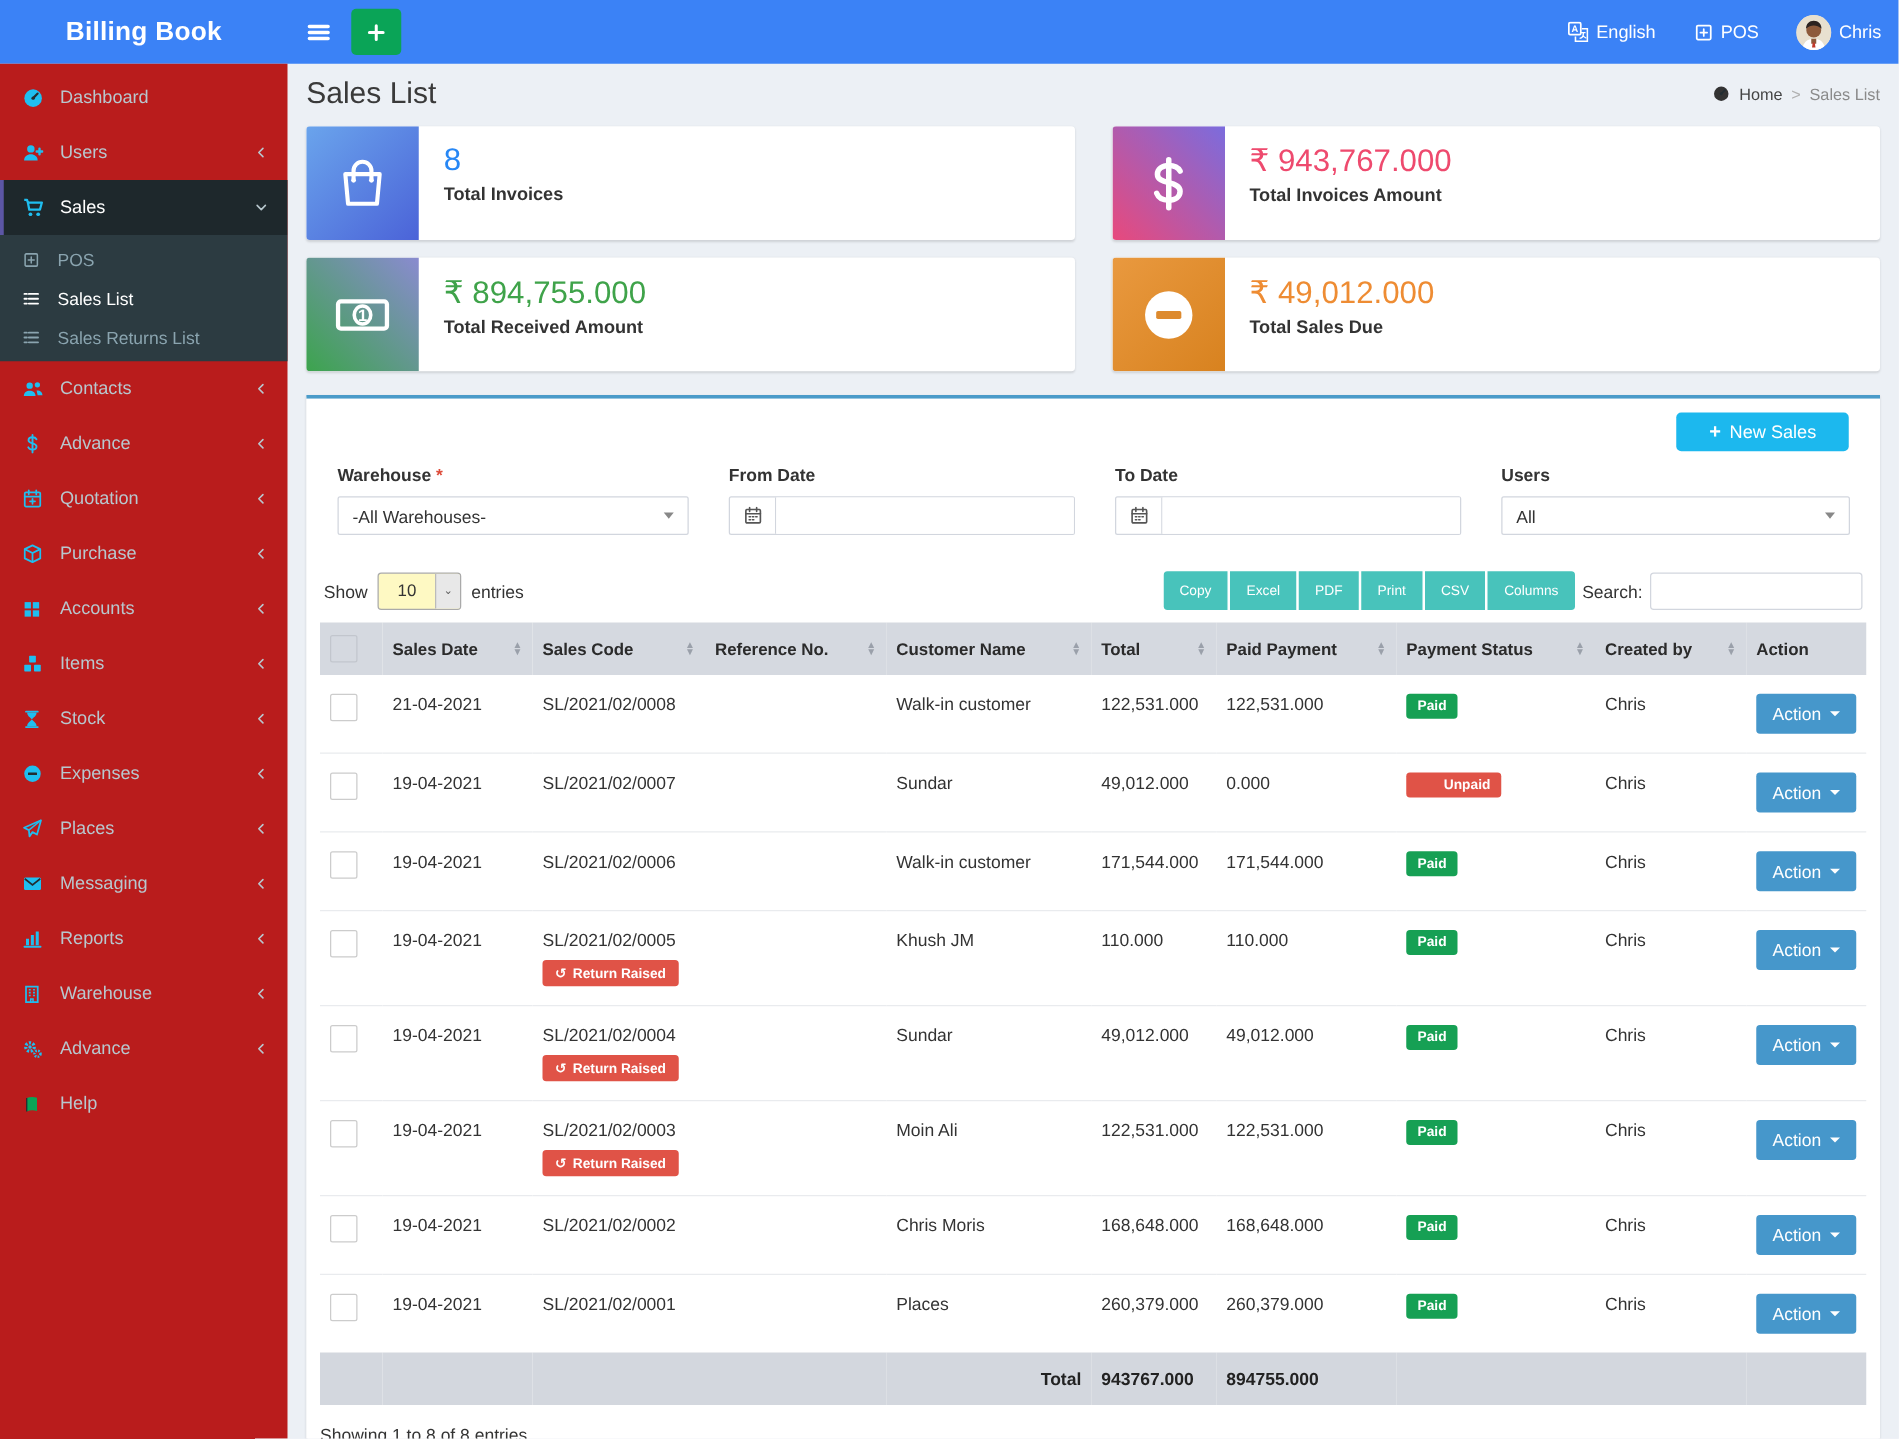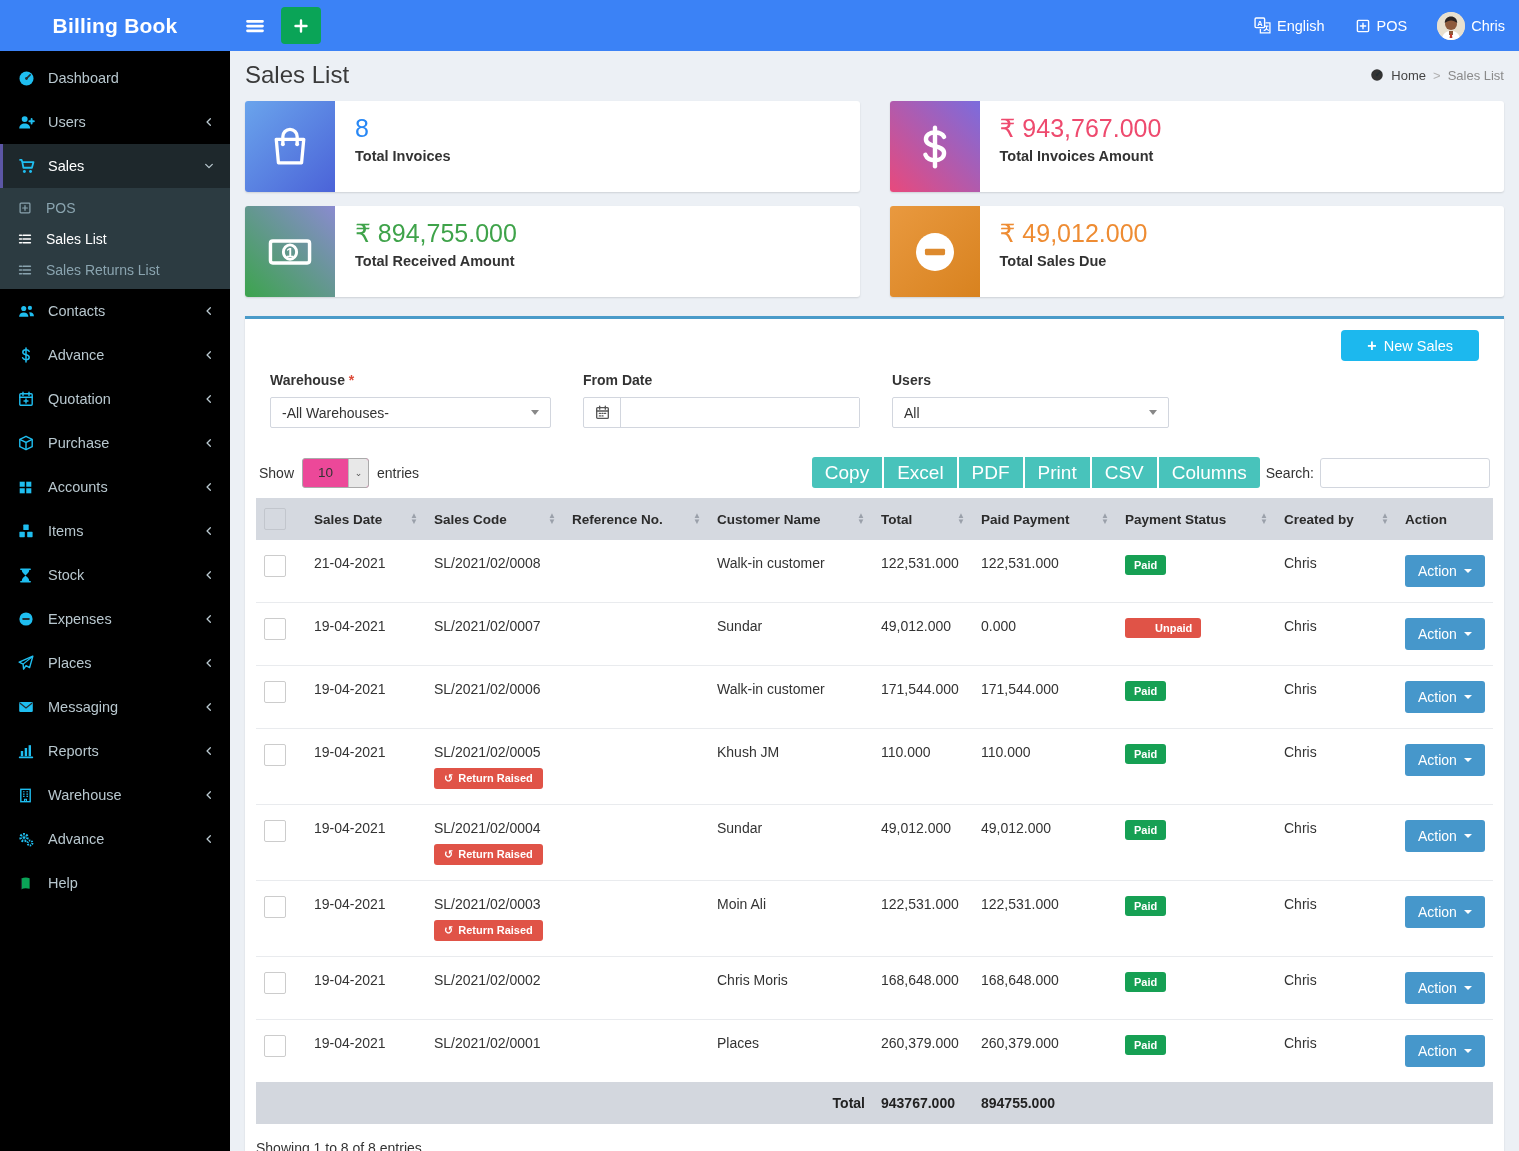--- a/index.html
+++ b/index.html
@@ -12,21 +12,21 @@
   .brand { width:230px; display:flex; align-items:center; justify-content:center; color:#fff; font-size:21px; font-weight:bold; letter-spacing:.2px; }
   .topbar-main { flex:1; display:flex; align-items:center; padding:0 14px 0 12px; color:#fff; }
   .hamburger { width:26px; height:26px; display:flex; align-items:center; justify-content:center; color:#fff; cursor:pointer; }
   .plus-btn { width:40px; height:37px; background:#0aa457; border-radius:4px; margin-left:13px; display:flex; align-items:center; justify-content:center; color:#fff; cursor:pointer; }
   .topbar-spacer { flex:1; }
   .top-item { display:flex; align-items:center; gap:6px; font-size:14.5px; margin-left:30px; cursor:pointer; }
   .avatar { width:28px; height:28px; border-radius:50%; overflow:hidden; background:#e9e2d2; flex:none; }
 
   
   .layout { flex:1; display:flex; min-height:0; }
-  .sidebar { width:230px; background:#000000; flex:none; padding-top:5px; }
+  .sidebar { width:230px; background:#b91c1c; flex:none; padding-top:5px; }
   .side-item { height:44px; display:flex; align-items:center; padding:0 15px; color:#b8c7ce; font-size:14.5px; cursor:pointer; border-left:3px solid transparent; }
   .side-item .s-ic { width:20px; margin-right:10px; color:#1fbef0; display:flex; align-items:center; }
   .side-item .chev { margin-left:auto; color:#b8c7ce; display:flex; }
   .side-item.active { background:#1e282c; border-left-color:#5c56a5; color:#fff; }
   .submenu { background:#2c3b41; padding:4px 0; }
   .sub-item { height:31px; display:flex; align-items:center; padding:0 15px 0 18px; color:#8aa4af; font-size:14px; cursor:pointer; }
   .sub-item .s-ic { width:18px; margin-right:10px; color:#8aa4af; display:flex; }
   .sub-item.active { color:#fff; }
   .sub-item.active .s-ic { color:#fff; }
   .side-item.help .s-ic { color:#0aa457; }
@@ -63,25 +63,25 @@
   .f-label { font-size:14px; font-weight:bold; color:#333; margin-bottom:9px; }
   .f-label .req { color:#dd4b39; }
   .f-select { height:31px; border:1px solid #d2d6de; border-radius:2px; display:flex; align-items:center; padding:0 11px; font-size:14px; color:#333; cursor:pointer; background:#fff; }
   .f-select .caret { margin-left:auto; width:0; height:0; border-left:4px solid transparent; border-right:4px solid transparent; border-top:5px solid #888; }
   .f-date { height:31px; border:1px solid #d2d6de; border-radius:2px; display:flex; align-items:stretch; background:#fff; }
   .f-date .addon { width:37px; border-right:1px solid #d2d6de; display:flex; align-items:center; justify-content:center; color:#555; flex:none; }
   .f-date input { border:none; outline:none; flex:1; min-width:0; font-size:14px; padding:0 8px; font-family:inherit; }
 
   .toolbar { display:flex; align-items:center; margin-top:29px; padding:0 3px; }
   .show-group { display:flex; align-items:center; gap:8px; font-size:14px; color:#333; }
-  .show-select { display:flex; align-items:stretch; border:1px solid #aaa; border-radius:3px; height:30px; width:67px; overflow:hidden; cursor:pointer; background:#ec4899; }
+  .show-select { display:flex; align-items:stretch; border:1px solid #aaa; border-radius:3px; height:30px; width:67px; overflow:hidden; cursor:pointer; background:#fef9c3; }
   .show-select .val { flex:1; display:flex; align-items:center; justify-content:center; font-size:13.5px; }
   .show-select .arrow { width:20px; background:#e8e8e8; border-left:1px solid #bbb; display:flex; align-items:center; justify-content:center; font-size:9px; color:#555; }
   .export-group { margin-left:auto; display:flex; gap:2px; }
-  .btn-export { background:#48c3bb; color:#fff; border:none; height:31px; padding:0 13px; font-size:19px; cursor:pointer; font-family:inherit; }
+  .btn-export { background:#48c3bb; color:#fff; border:none; height:31px; padding:0 13px; font-size:11px; cursor:pointer; font-family:inherit; }
   .btn-export:first-child { border-radius:3px 0 0 3px; }
   .btn-export:last-child { border-radius:0 3px 3px 0; }
   .search-group { display:flex; align-items:center; gap:6px; margin-left:6px; font-size:14px; color:#333; }
   .search-group input { width:170px; height:30px; border:1px solid #d2d6de; border-radius:3px; padding:0 8px; font-size:14px; outline:none; font-family:inherit; }
 
   
   table.sales { width:100%; border-collapse:collapse; margin-top:10px; font-size:14px; }
   table.sales thead th { background:#d5d9e0; text-align:left; font-weight:bold; color:#2b2b2b; padding:10px 8px; font-size:13.5px; white-space:nowrap; cursor:pointer; }
   table.sales thead th .th-in { display:flex; align-items:center; }
   .sort-ic { margin-left:auto; display:inline-flex; flex-direction:column; line-height:6px; font-size:8px; color:#9aa0aa; padding-left:10px; }
@@ -600,20 +600,31 @@
             <div class="f-date">
               <span class="addon">
                   <svg class="ic" width="15" height="15">
                     <use href="#i-calendar"></use>
                   </svg>
                 </span>
               <input type="text" style="">
             </div>
           </div>
           <div>
+            <div class="f-label">To Date</div>
+            <div class="f-date">
+              <span class="addon">
+                  <svg class="ic" width="15" height="15">
+                    <use href="#i-calendar"></use>
+                  </svg>
+                </span>
+              <input type="text" style="">
+            </div>
+          </div>
+          <div>
             <div class="f-label">Users</div>
             <div class="f-select">
               <span>All</span>
               <span class="caret"></span>
             </div>
           </div>
         </div>
 
         <div class="toolbar">
           <div class="show-group">

